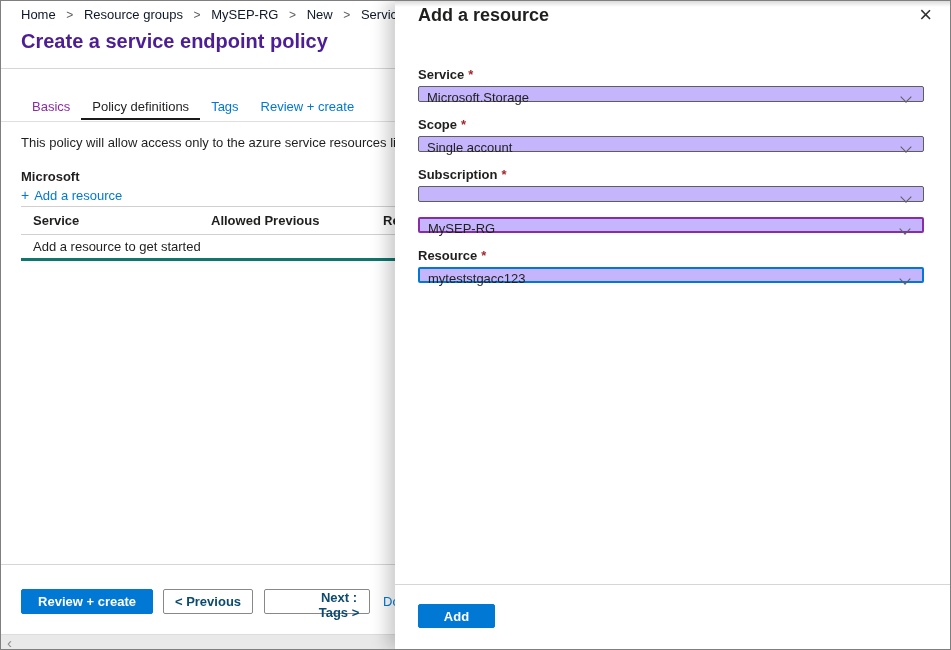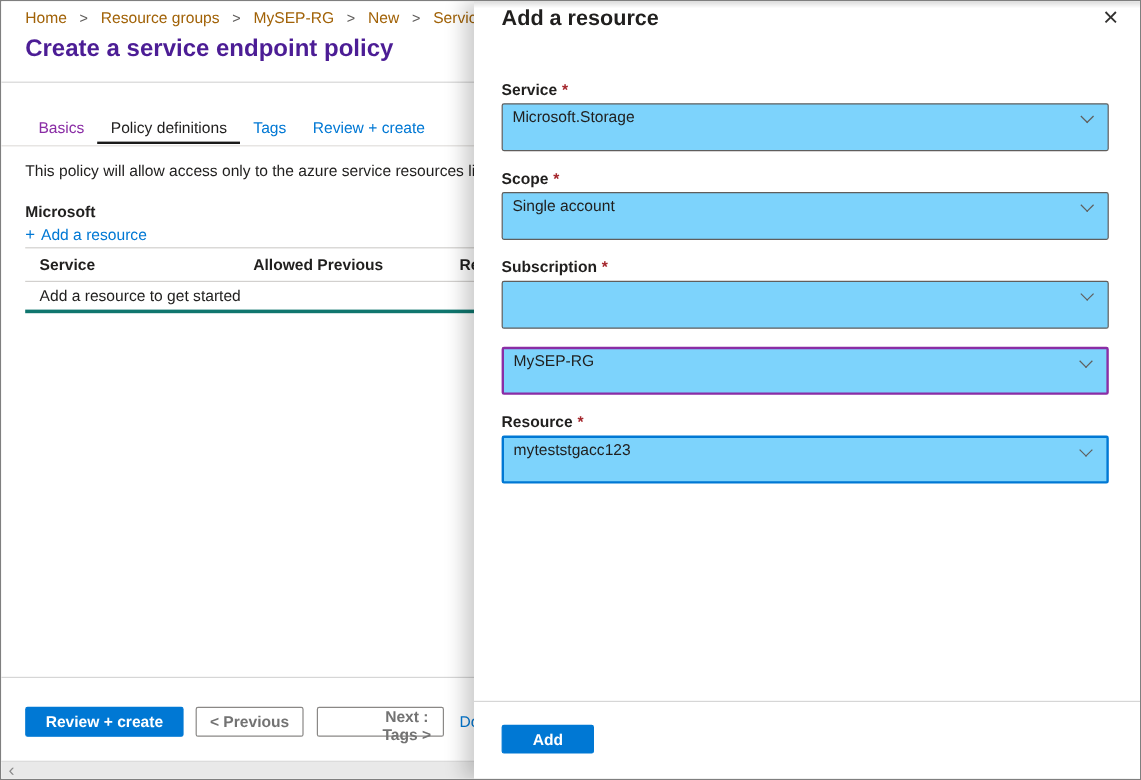--- a/index.html
+++ b/index.html
@@ -8,21 +8,21 @@
     font-family:"Liberation Sans", sans-serif;
     background:#fff;
     position:relative;
     overflow:hidden;
     border:1px solid #7f7f7f;
     color:#201f1e;
   }
   
   .main { position:absolute; inset:0; background:#fff; }
   .breadcrumb { position:absolute; top:6px; left:20px; font-size:13px; white-space:nowrap; }
-  .crumb { color:#a16207; text-decoration:none; cursor:pointer; }
+  .crumb { color:#0f172a; text-decoration:none; cursor:pointer; }
   .crumb-sep { color:#605e5c; margin:0 7px; font-size:12px; }
   .page-title { position:absolute; top:29px; left:20px; font-size:20px; font-weight:700; color:#4c1d95; white-space:nowrap; }
   .divider-title { position:absolute; top:67px; left:0; right:0; height:1px; background:#d6d6d6; }
   .tabs { position:absolute; top:94px; left:20px; display:flex; height:25px; font-size:13px; }
   .tab { padding:0 11px; line-height:23px; cursor:pointer; white-space:nowrap; }
   .tab.visited { color:#8a2da5; }
   .tab.active { color:#201f1e; border-bottom:2px solid #1a1a1a; }
   .tab.normal { color:#0078d4; }
   .divider-tabs { position:absolute; top:120px; left:0; right:0; height:1px; background:#e1dfdd; }
   .description { position:absolute; top:134px; left:20px; font-size:13px; color:#201f1e; white-space:nowrap; }
@@ -32,37 +32,37 @@
   .res-table { position:absolute; top:205px; left:20px; width:560px; font-size:13px; }
   .thead { display:flex; border-top:1px solid #d2d0ce; border-bottom:1px solid #d2d0ce; height:29px; align-items:center; font-weight:700; }
   .th { padding-left:12px; white-space:nowrap; overflow:hidden; }
   .th.c1 { width:178px; } .th.c2 { width:172px; } .th.c3 { flex:1; }
   .trow { display:flex; align-items:center; height:26px; border-bottom:3px solid #0f766e; }
   .td { padding-left:12px; white-space:nowrap; }
   .divider-footer { position:absolute; top:563px; left:0; right:0; height:1px; background:#d6d6d6; }
   .footer { position:absolute; top:588px; left:20px; display:flex; align-items:center; }
   .btn { font-family:inherit; font-size:13px; font-weight:700; height:25px; border-radius:2px; cursor:pointer; }
   .btn-primary { background:#0078d4; color:#fff; border:1px solid #0078d4; width:132px; }
-  .btn-secondary { background:#fff; color:#737373; border:1px solid #8a8886; }
+  .btn-secondary { background:#fff; color:#0c4a6e; border:1px solid #8a8886; }
   .btn-prev { width:90px; margin-left:10px; }
   .btn-next { width:106px; margin-left:11px;padding-left:44px; }
   .dl-link { color:#0078d4; font-size:13px; margin-left:13px; white-space:nowrap; cursor:pointer; }
   .hscroll { position:absolute; top:633px; left:0; right:0; height:16px; background:#e9e9e9; border-top:1px solid #dcdcdc; display:flex; align-items:center; cursor:pointer; }
   .hscroll .arrow { color:#8a8a8a; font-size:15px; line-height:14px; padding-left:6px; }
   
   .panel { position:absolute; top:0; bottom:0; left:394px; right:0; background:#fff; box-shadow:-8px 0 16px rgba(0,0,0,.20); }
   .panel::before { content:""; position:absolute; top:0; left:0; right:0; height:6px;
     background:linear-gradient(rgba(0,0,0,.14), rgba(0,0,0,0)); pointer-events:none; }
   .panel-title { position:absolute; top:4px; left:23px; font-size:18px; font-weight:700; color:#201f1e; }
   .panel-close { position:absolute; top:0px; right:18px; font-size:22px; font-weight:400; color:#323130; background:none; border:none; cursor:pointer; line-height:28px; font-family:inherit; }
   .panel-body { position:absolute; top:66px; left:23px; right:26px; }
   .field { margin-bottom:15px; }
   .field-label { font-size:13px; font-weight:700; color:#201f1e; line-height:15px; margin-bottom:4px; }
   .req { color:#a4262c; margin-left:4px; }
-  .combobox { position:relative; height:40px; border:1px solid #605e5c; border-radius:2px; background:#7dd3fc; cursor:pointer; }
+  .combobox { position:relative; height:16px; border:1px solid #605e5c; border-radius:2px; background:#c4b5fd; cursor:pointer; }
   .combobox .value { position:absolute; left:8px; top:0; bottom:0; line-height:22px; font-size:13px; color:#201f1e; white-space:nowrap; }
   .combobox .chev { position:absolute; right:13px; top:6px; width:8px; height:8px; border-right:1.5px solid #605e5c; border-bottom:1.5px solid #605e5c; transform:rotate(45deg); }
   .combobox.state-visited { border:2px solid #8a2da5; }
   .combobox.state-visited .value { line-height:20px; }
   .combobox.state-focused { border:2px solid #0078d4; }
   .combobox.state-focused .value { line-height:20px; }
   .panel-divider { position:absolute; top:583px; left:0; right:0; height:1px; background:#d6d6d6; }
   .panel-add-btn { position:absolute; top:603px; left:23px; width:77px; height:24px; background:#0078d4; color:#fff; border:1px solid #0078d4; border-radius:2px; font-size:13px; font-weight:700; font-family:inherit; cursor:pointer; }
 </style>
 </head>

